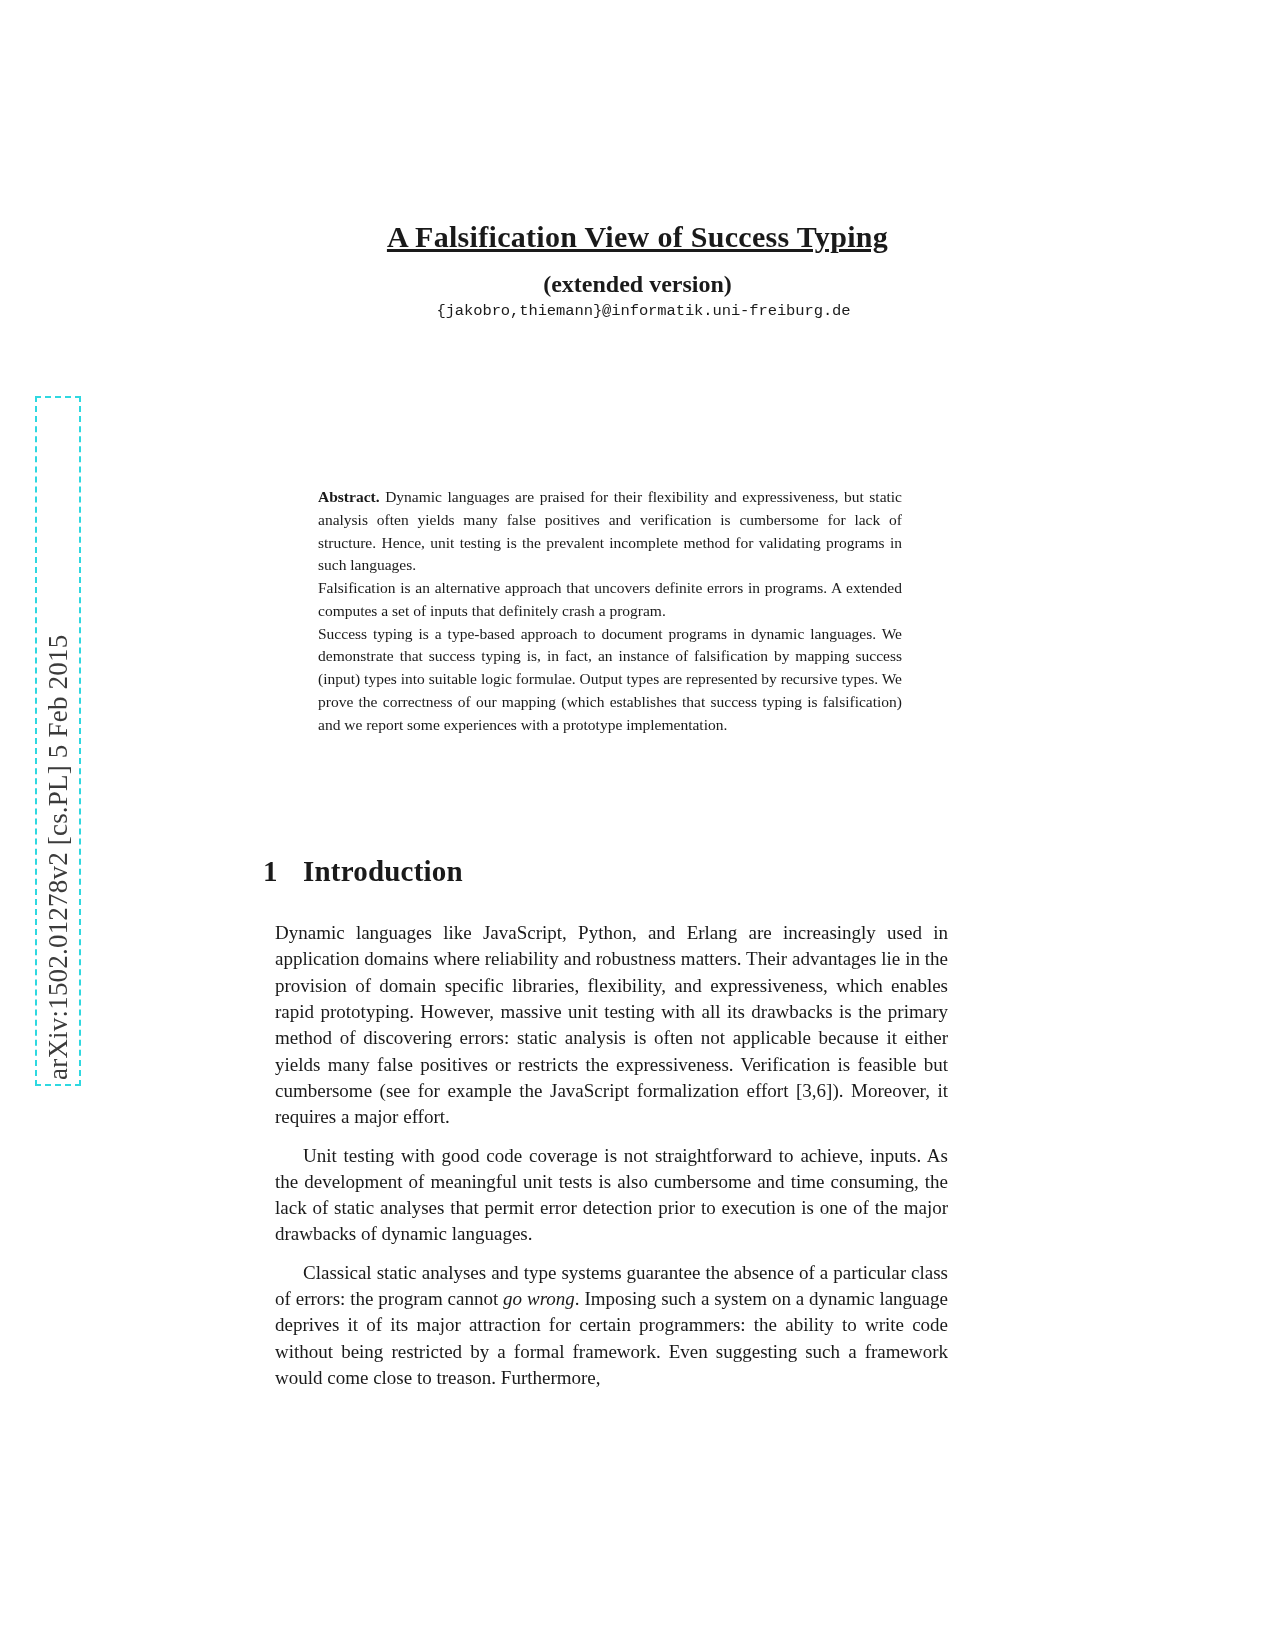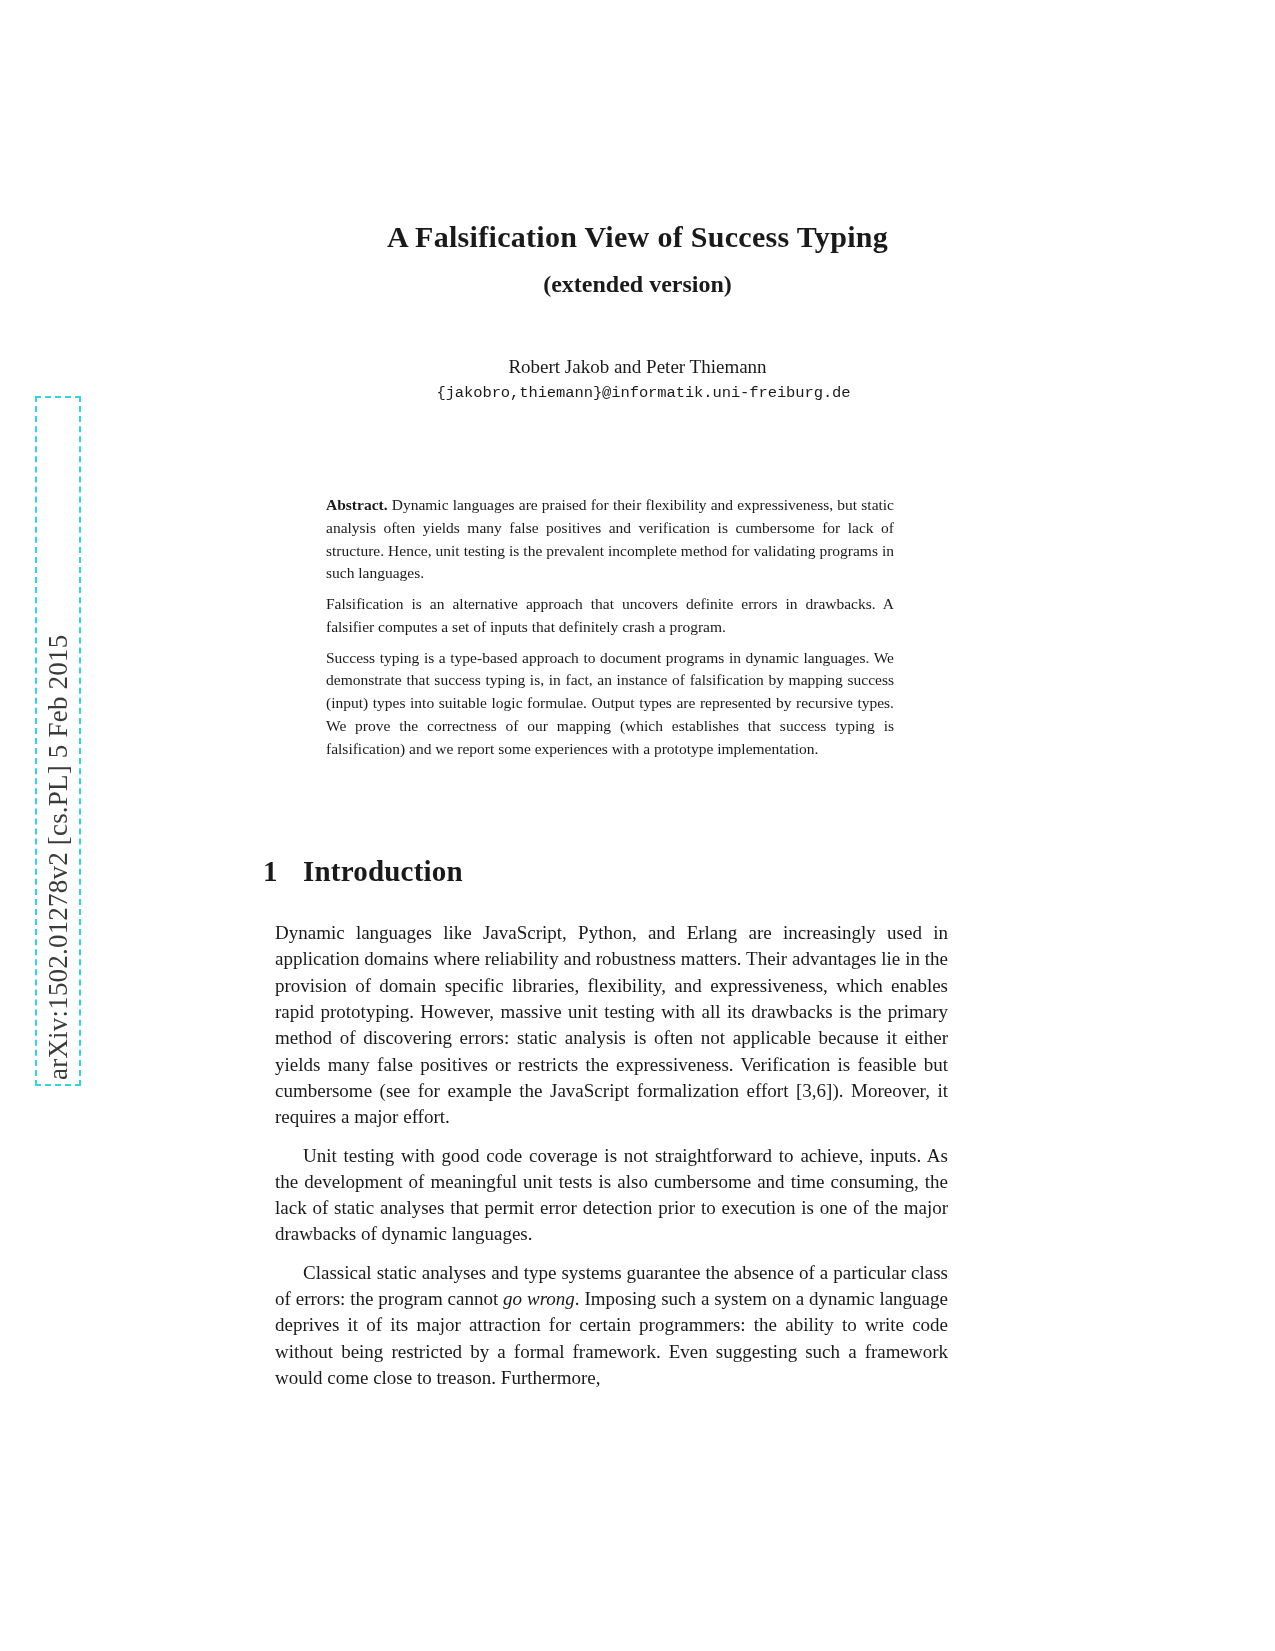--- a/index.html
+++ b/index.html
@@ -48,20 +48,21 @@
     right: 0;
     top: 218px;
     text-align: center;
   }
   .paper-title {
     font-size: 30px;
     font-weight: bold;
     letter-spacing: 0.3px;
     margin: 0;
     line-height: 1.25;
+    text-decoration: underline;
   }
   .paper-subtitle {
     font-size: 24px;
     font-weight: bold;
     margin: 14px 0 0 0;
     line-height: 1.2;
     font-family: Liberation Serif, serif;
   }
   .authors {
     font-size: 19px;
@@ -88,21 +89,21 @@
   .abstract {
     position: absolute;
     left: 318px;
     top: 486px;
     width: 584px;
     font-size: 15.5px;
     line-height: 1.47;
     text-align: justify;
   }
   .abstract p {
-    margin: 8px;
+    margin: 0;
   }
   .abstract .lead {
     font-weight: bold;
   }
 
   
   .section-heading {
     position: absolute;
     left: 263px;
     top: 855px;
@@ -140,27 +141,26 @@
 
 <div class="page">
 
   <div class="arxiv-stamp">
     <span>arXiv:1502.01278v2  [cs.PL]  5 Feb 2015</span>
   </div>
 
   <div class="title-block">
     <h1 class="paper-title">A Falsification View of Success Typing</h1>
     <h2 class="paper-subtitle">(extended version)</h2>
-    <p class="authors">Robert Jakob and Peter Thiemann</p>
     <p class="email">{jakobro,thiemann}@informatik.uni-freiburg.de</p>
   </div>
 
   <div class="abstract">
     <p><span class="lead">Abstract.</span><span> Dynamic languages are praised for their flexibility and expressiveness, but static analysis often yields many false positives and verification is cumbersome for lack of structure. Hence, unit testing is the prevalent incomplete method for validating programs in such languages.</span></p>
-    <p>Falsification is an alternative approach that uncovers definite errors in drawbacks. A falsifier computes a set of inputs that definitely crash a program.</p>
+    <p>Falsification is an alternative approach that uncovers definite errors in programs. A extended computes a set of inputs that definitely crash a program.</p>
     <p>Success typing is a type-based approach to document programs in dynamic languages. We demonstrate that success typing is, in fact, an instance of falsification by mapping success (input) types into suitable logic formulae. Output types are represented by recursive types. We prove the correctness of our mapping (which establishes that success typing is falsification) and we report some experiences with a prototype implementation.</p>
   </div>
 
   <div class="section-heading">
     <span class="num">1</span><span>Introduction</span>
   </div>
 
   <div class="body-text">
     <p>Dynamic languages like JavaScript, Python, and Erlang are increasingly used in application domains where reliability and robustness matters. Their advantages lie in the provision of domain specific libraries, flexibility, and expressiveness, which enables rapid prototyping. However, massive unit testing with all its drawbacks is the primary method of discovering errors: static analysis is often not applicable because it either yields many false positives or restricts the expressiveness. Verification is feasible but cumbersome (see for example the JavaScript formalization effort [3,6]). Moreover, it requires a major effort.</p>
     <p class="indent">Unit testing with good code coverage is not straightforward to achieve, inputs. As the development of meaningful unit tests is also cumbersome and time consuming, the lack of static analyses that permit error detection prior to execution is one of the major drawbacks of dynamic languages.</p>

